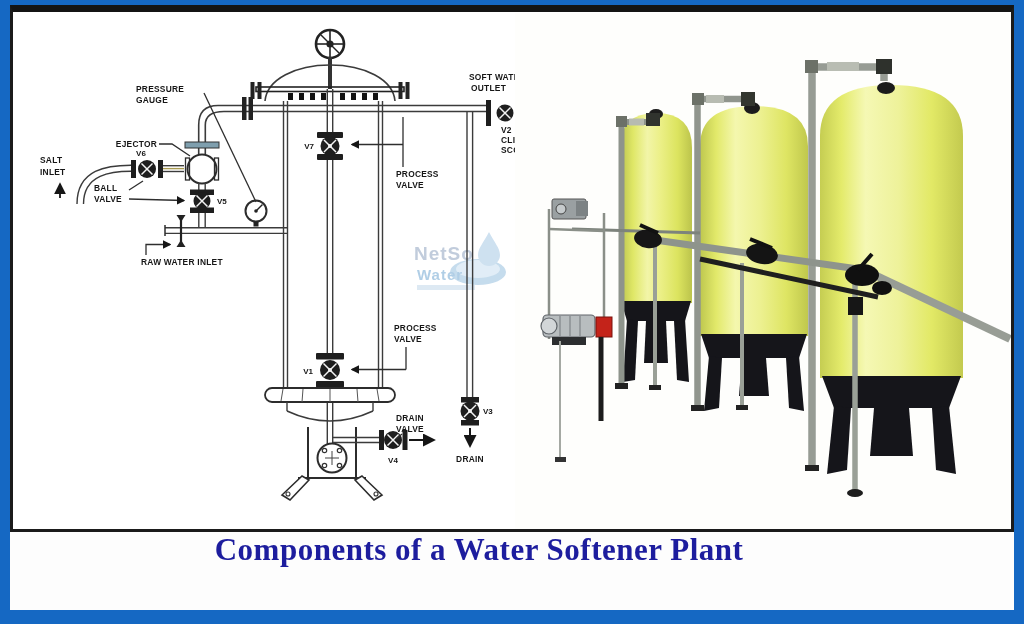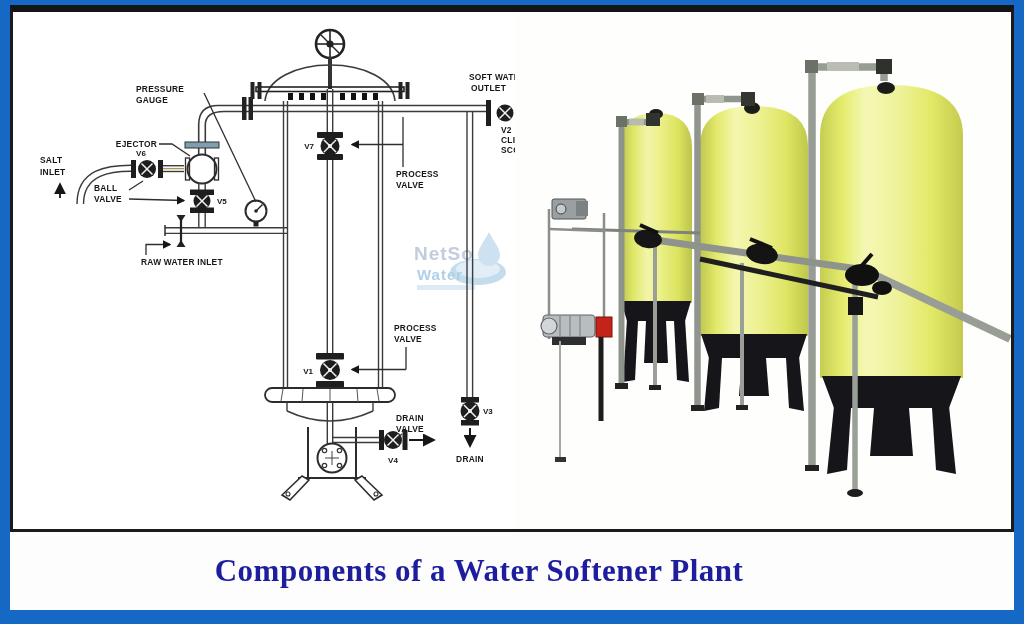--- a/index.html
+++ b/index.html
@@ -9,21 +9,21 @@
     font-family:"Liberation Sans",sans-serif;
   }
   .picture-panel{
     position:absolute;left:10px;top:5px;width:1004px;height:527px;
     background:#ffffff;border:3px solid #1b1b1b;border-top:7px solid #141414;
     box-sizing:border-box;
   }
   .picture-panel svg{position:absolute;left:0;top:0;width:998px;height:517px;}
   .caption-band{
     position:absolute;left:10px;top:532px;width:1004px;height:78px;
-    background:#fdfdfd;display:flex;align-items:center;justify-content:center;
+    background:#fdfdfd;display:flex;align-items:flex-start;justify-content:center;
   }
   .caption{
     font-family:"Liberation Serif",serif;font-weight:bold;font-size:31px;
     color:#1d1d9e;transform:translateX(-33px);letter-spacing:.5px;white-space:nowrap;
   }
   
   .lbl{font:bold 8.4px "Liberation Sans",sans-serif;fill:#161616;letter-spacing:.25px;}
   .vlbl{font:bold 8px "Liberation Sans",sans-serif;fill:#161616;}
   .wm1{font:bold 19px "Liberation Sans",sans-serif;fill:#b7c4d6;letter-spacing:1px;}
   .wm2{font:bold 15px "Liberation Sans",sans-serif;fill:#a3c6e2;letter-spacing:1px;}

